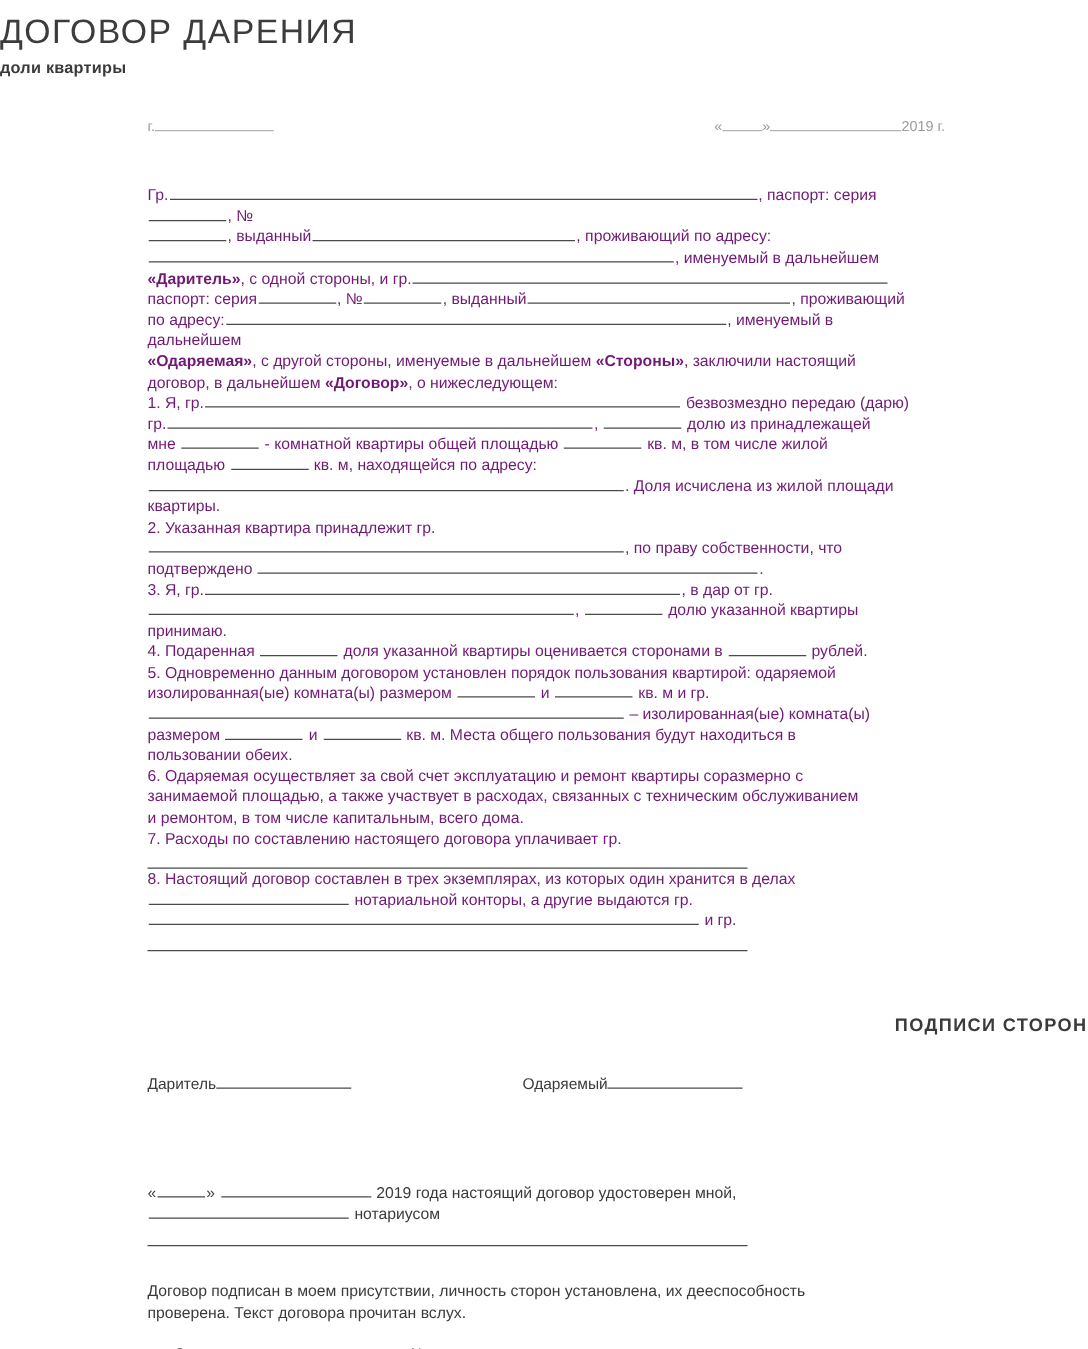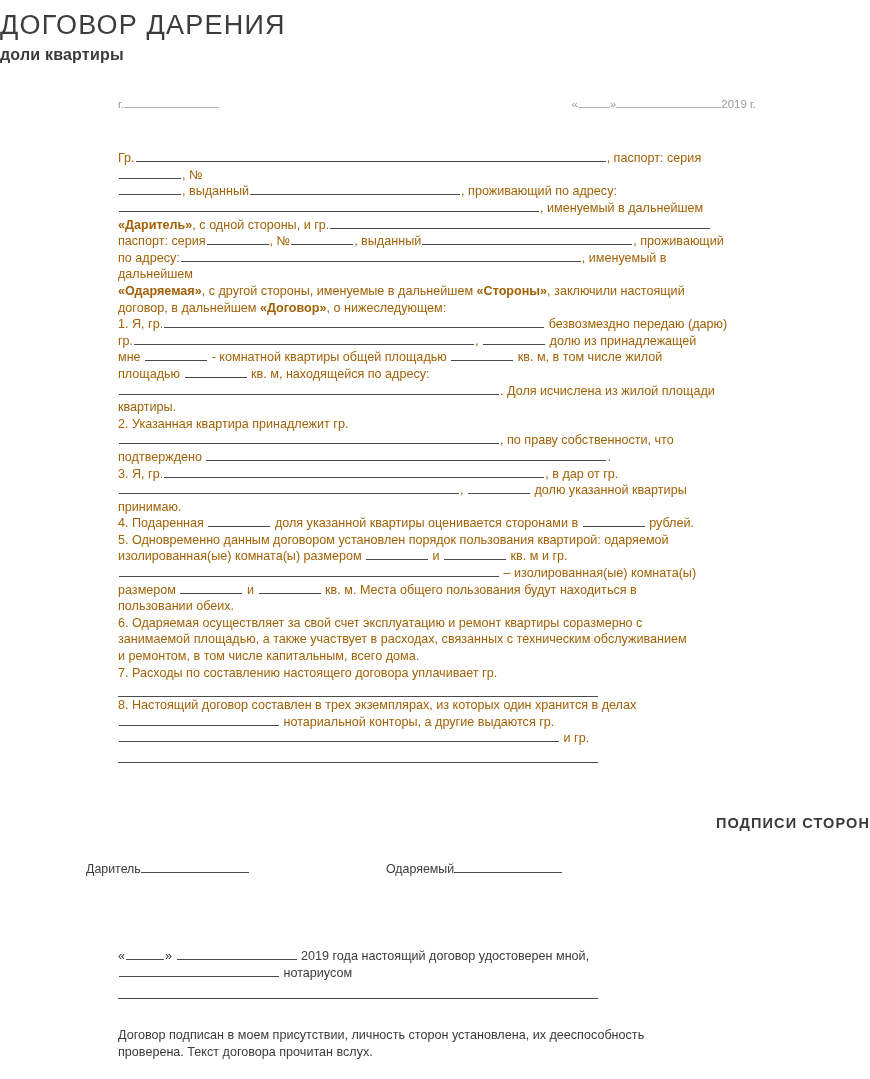--- a/index.html
+++ b/index.html
@@ -28,21 +28,21 @@
     padding-top: 10px;
   }
   .doc-title {
     font-size: 27px;
     letter-spacing: 1.2px;
     color: #3c3c3c;
     font-weight: 400;
     line-height: 1.12;
   }
   .doc-subtitle {
-    font-size: 16px;
+    font-size: 13px;
     font-weight: bold;
     color: #3a3a3a;
     margin-top: 6px;
     letter-spacing: 0.2px;
   }
 
   
   .date-row {
     margin-top: 33px;
     padding: 0 118px 0 118px;
@@ -61,21 +61,21 @@
   .ul-gray.w95  { width: 95px; }
   .ul-gray.w32  { width: 32px; }
   .ul-gray.w105 { width: 105px; }
 
   
   .body {
     margin-top: 40px;
     padding: 0 140px 0 118px;
     font-size: 12.6px;
     line-height: 16.6px;
-    color: #a16207;
+    color: #701a75;
     text-align: left;
   }
   .para { margin: 0; }
   .para + .para { margin-top: 0; }
 
   
   .b {
     display: inline-block;
     border-bottom: 1px solid #4a4a4a;
     height: 11px;
@@ -109,21 +109,21 @@
   .sig-head {
     text-align: right;
     font-weight: bold;
     font-size: 14.5px;
     letter-spacing: 1.1px;
     color: #3a3a3a;
     margin-top: 52px;
   }
   .sig-row {
     margin-top: 30px;
-    padding: 0 86px;
+    padding: 0 118px;
     display: flex;
     font-size: 12.4px;
     color: #3b3b3b;
   }
   .sig-left  { width: 300px; }
   .sig-right { }
   .sig-line {
     display: inline-block;
     border-bottom: 1px solid #4a4a4a;
     width: 108px;

